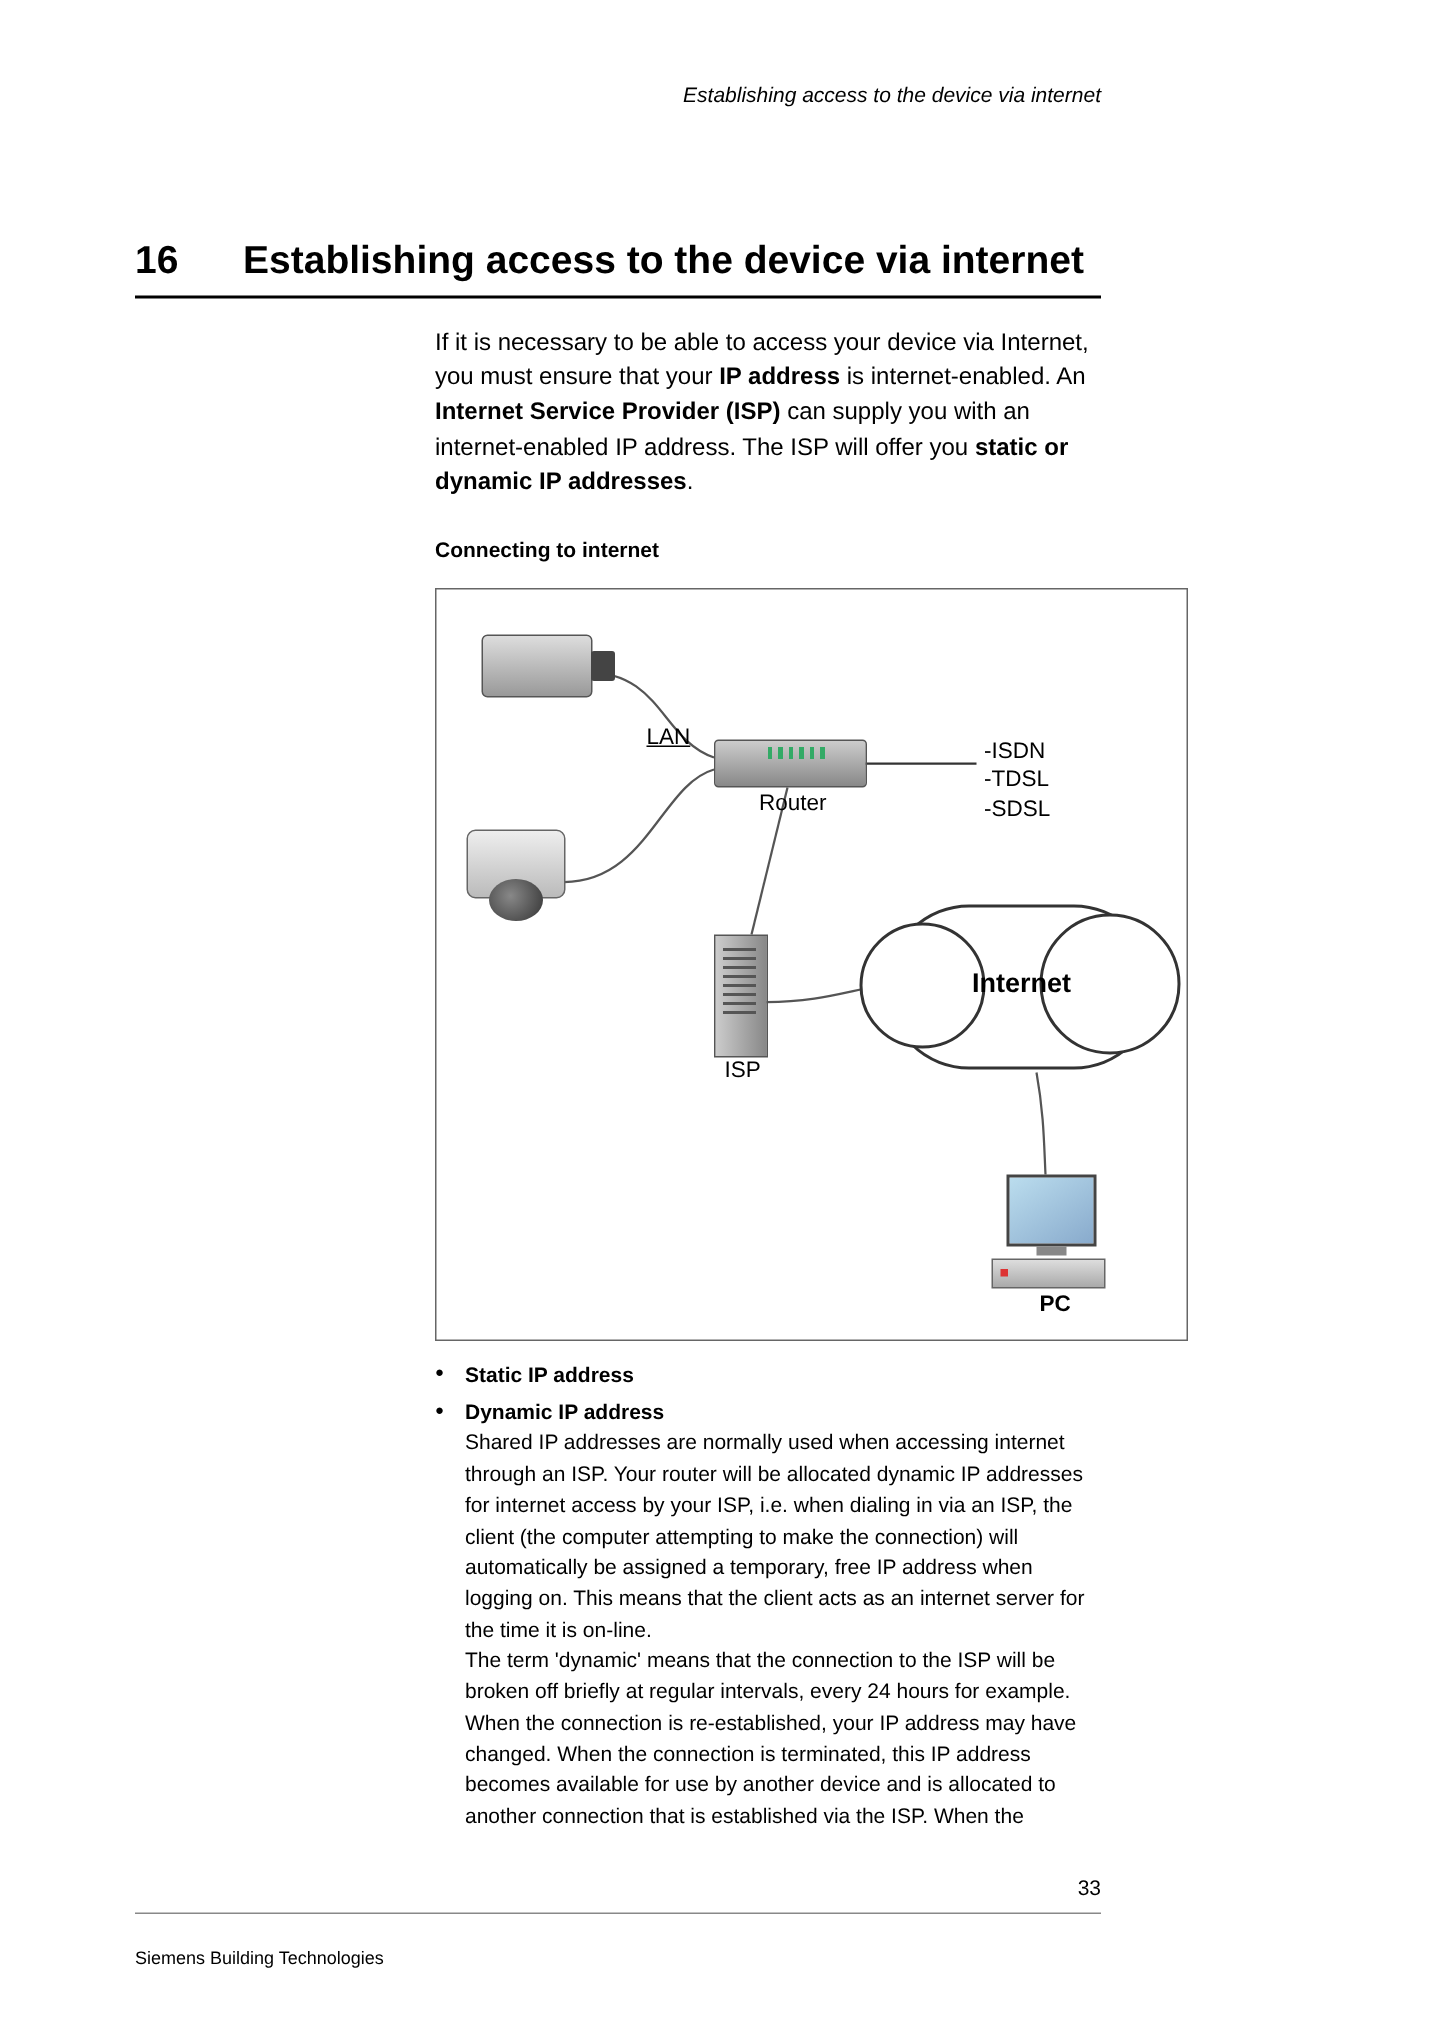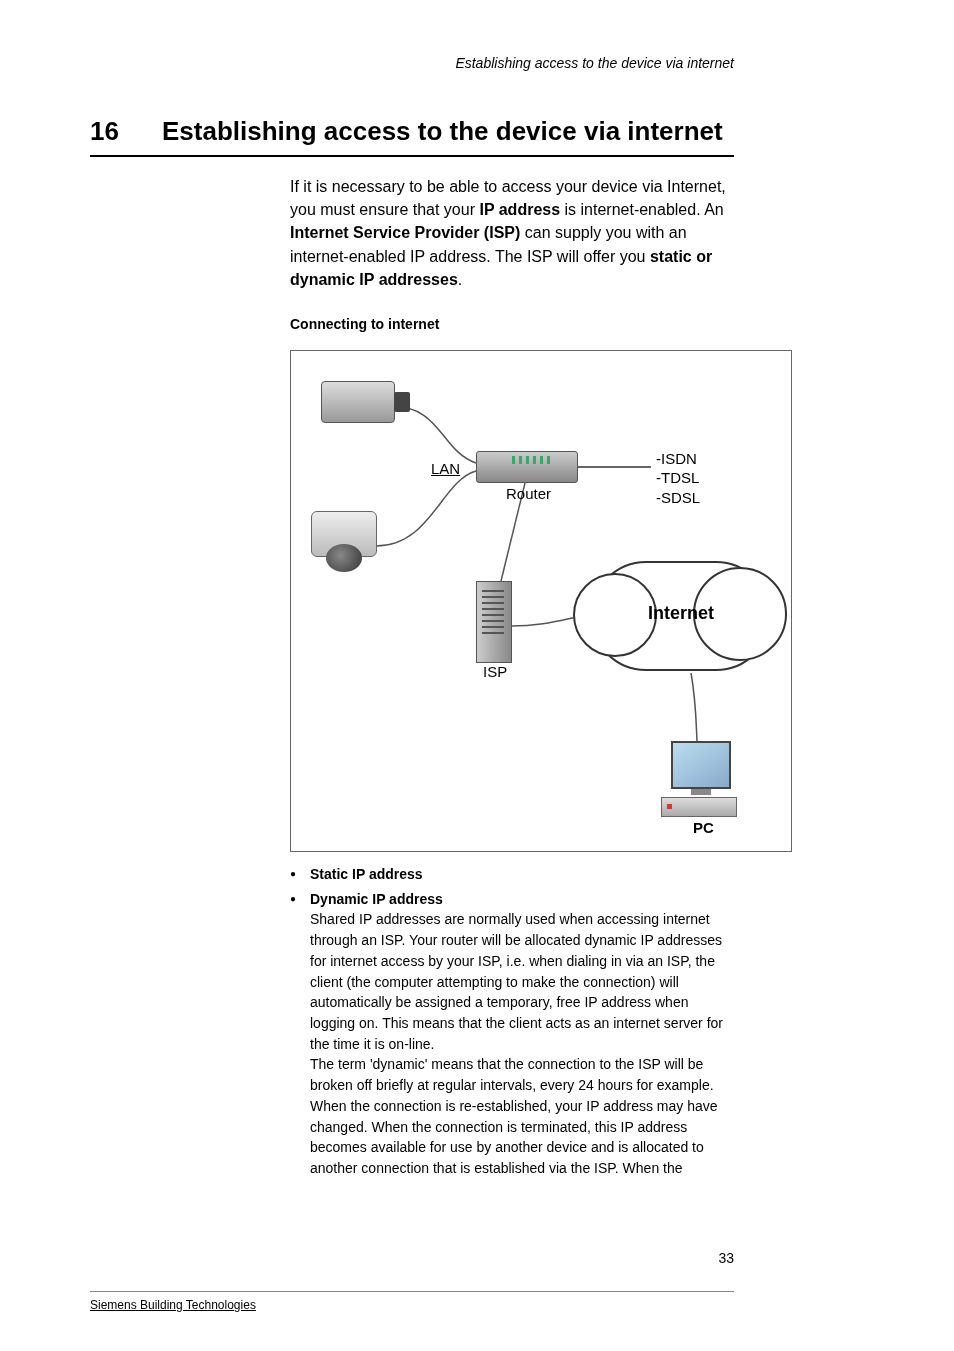--- a/index.html
+++ b/index.html
@@ -26,20 +26,21 @@
     align-items: baseline;
     font-weight: bold;
     font-size: 26px;
     border-bottom: 2px solid #000;
     padding-bottom: 8px;
     margin-bottom: 18px;
   }
   .chapter-num {
     width: 72px;
     flex-shrink: 0;
+    margin-top: 42px;
   }
   .content-col {
     margin-left: 200px;
   }
   .para {
     font-size: 16px;
     line-height: 1.45;
     margin-bottom: 18px;
   }
   .bold { font-weight: bold; }
@@ -79,23 +80,22 @@
     font-size: 10px;
     line-height: 20px;
   }
   .bullet-title { font-weight: bold; display: block; }
   .footer {
     position: absolute;
     left: 90px;
     right: 90px;
     bottom: 36px;
     border-top: 0.5px solid #888;
-    padding-top: 4px;
+    padding-top: 20px;
     font-size: 12px;
-    text-decoration: underline;
   }
   .page-num {
     position: absolute;
     right: 90px;
     bottom: 85px;
     font-size: 14px;
   }
   .footer-line { line-height: 1.6; }
 
   
@@ -244,21 +244,21 @@
       <div class="cloud">
         <div class="cloud-shape"></div>
         <div class="cloud-label">Internet</div>
       </div>
       <div class="pc">
         <div class="pc-monitor"></div>
         <div class="pc-stand"></div>
         <div class="pc-base"></div>
       </div>
 
-      <div class="lbl" style="left:140px; top:109px; text-decoration:underline;">LAN</div>
+      <div class="lbl" style="left:140px; top:90px; text-decoration:underline;">LAN</div>
       <div class="lbl" style="left:215px; top:134px;">Router</div>
       <div class="lbl" style="left:192px; top:312px;">ISP</div>
       <div class="lbl" style="left:402px; top:468px;font-weight:bold;">PC</div>
       <div class="lbl" style="left:365px; top:98px; white-space:pre; line-height:1.3;">-ISDN
 -TDSL
 -SDSL</div>
     </div>
 
 
     <ul class="bullet-list" id="bullet-list">

